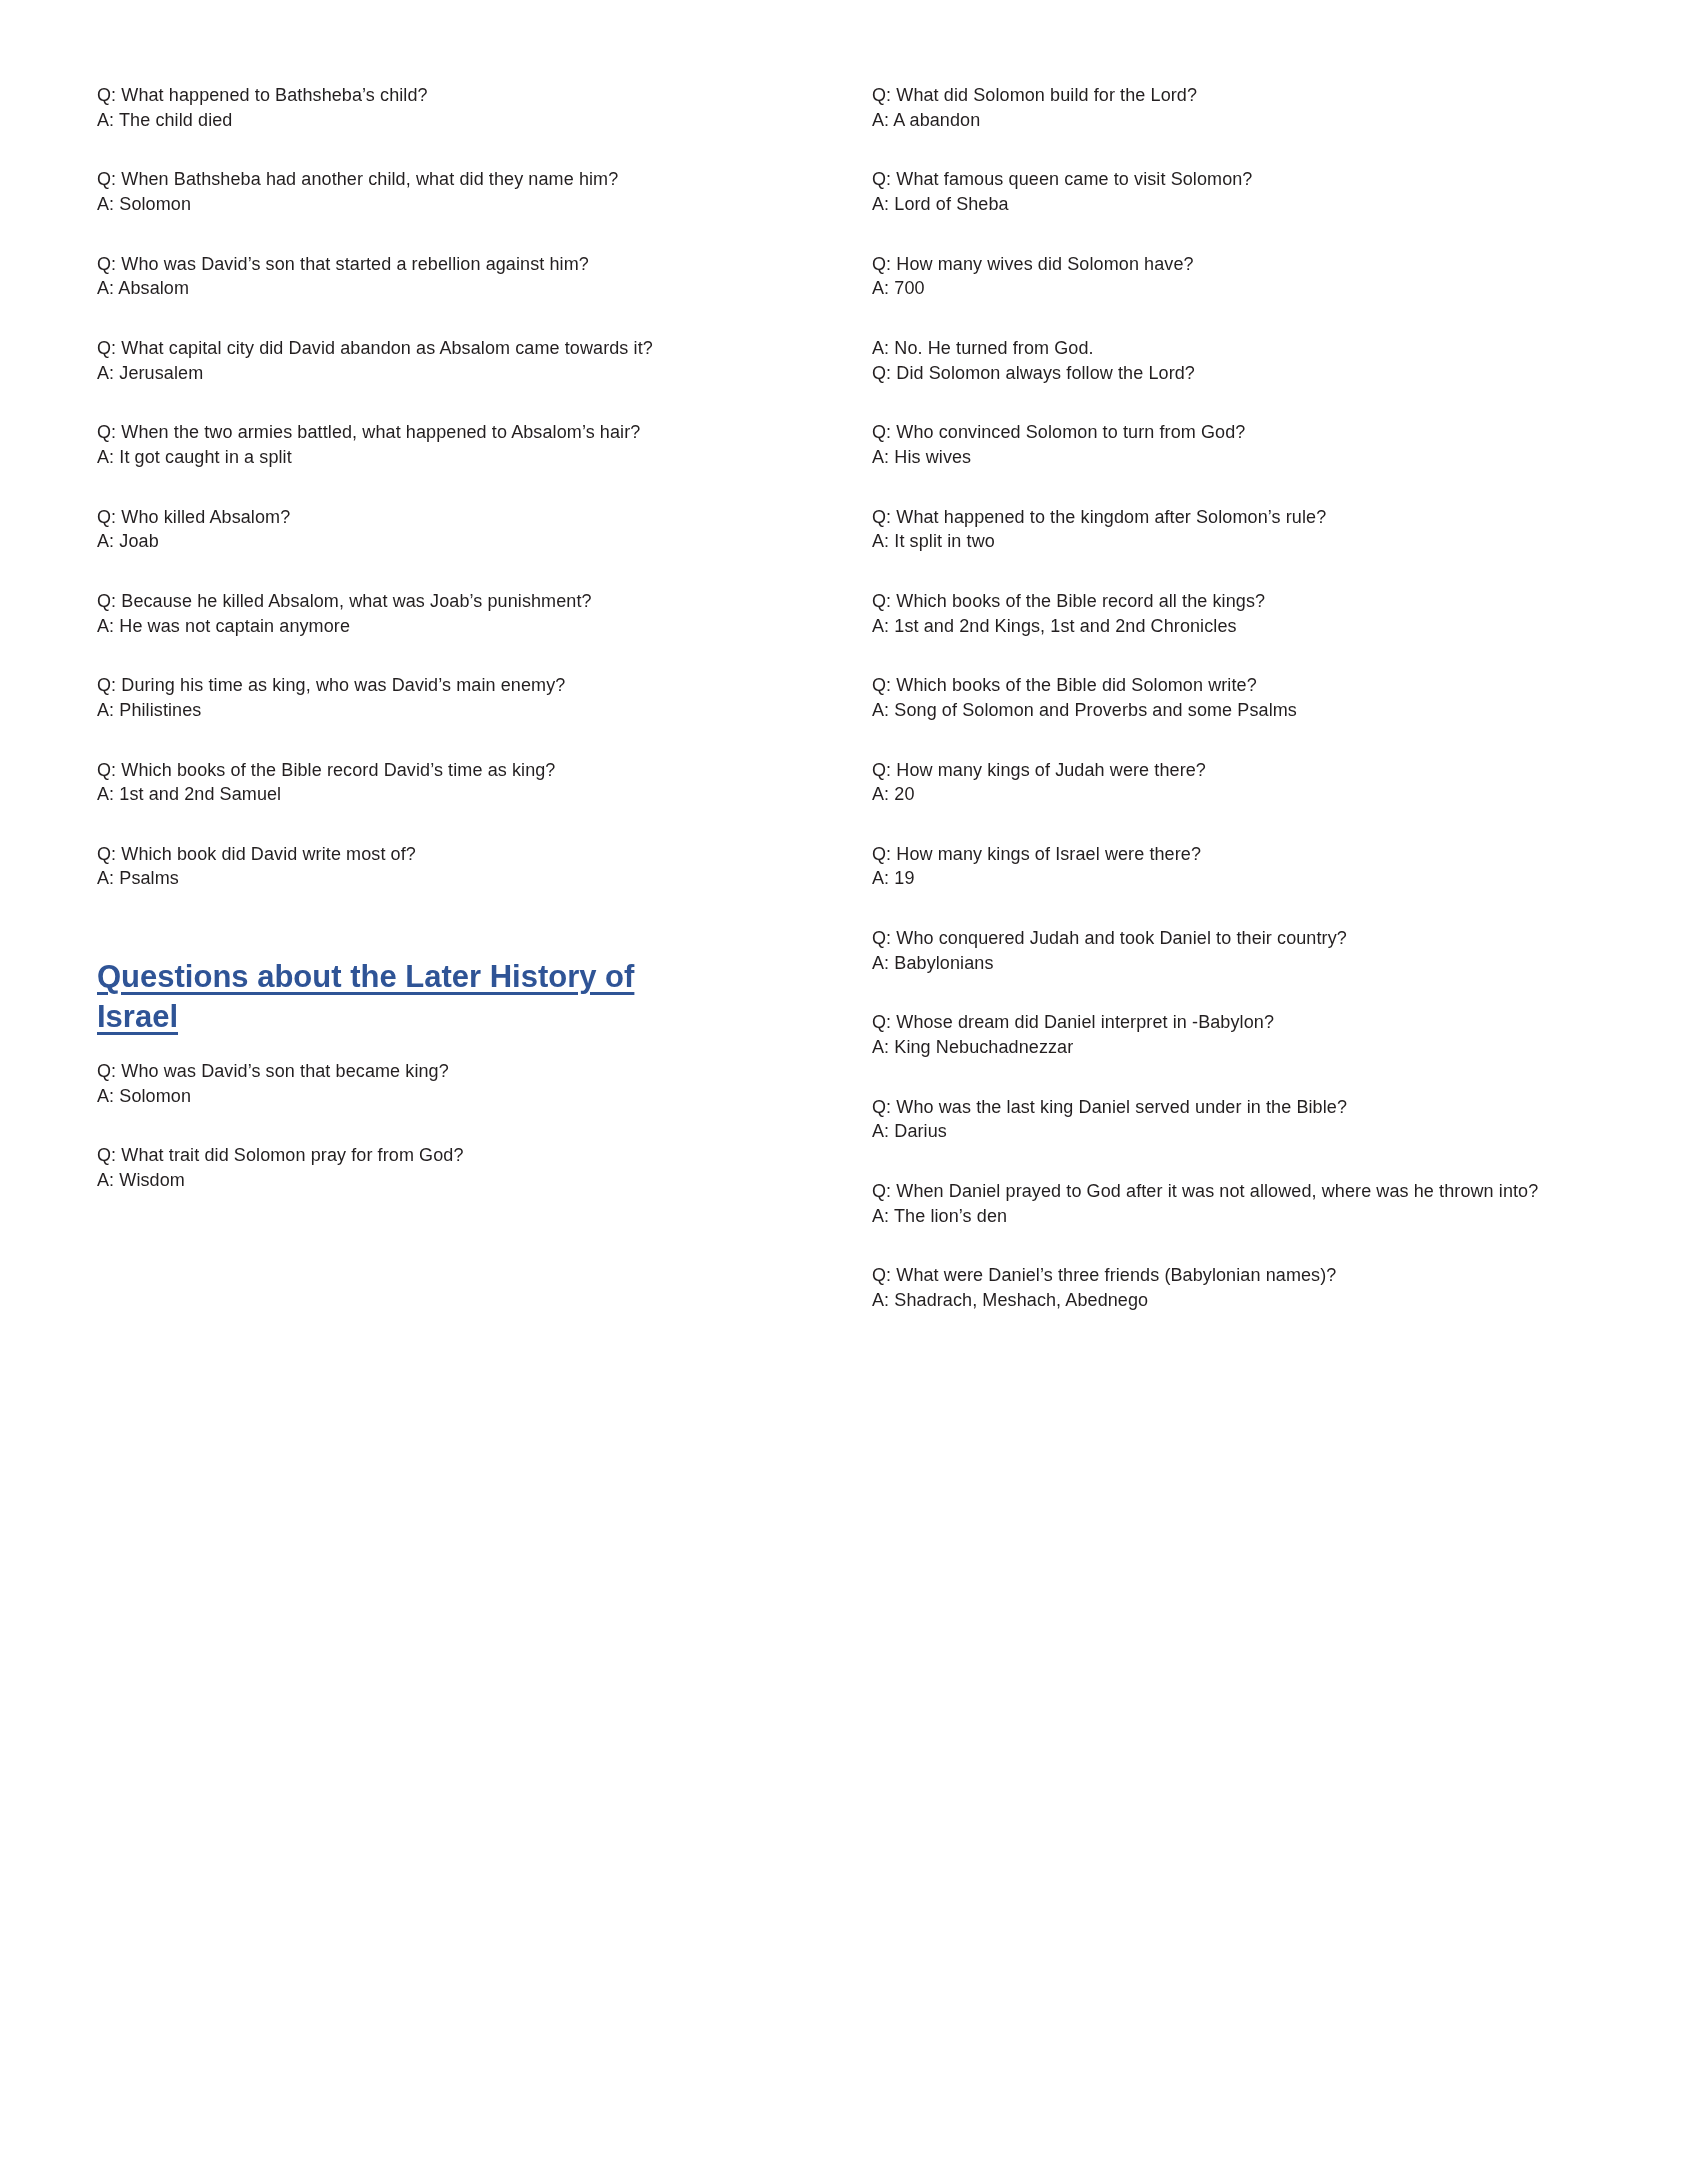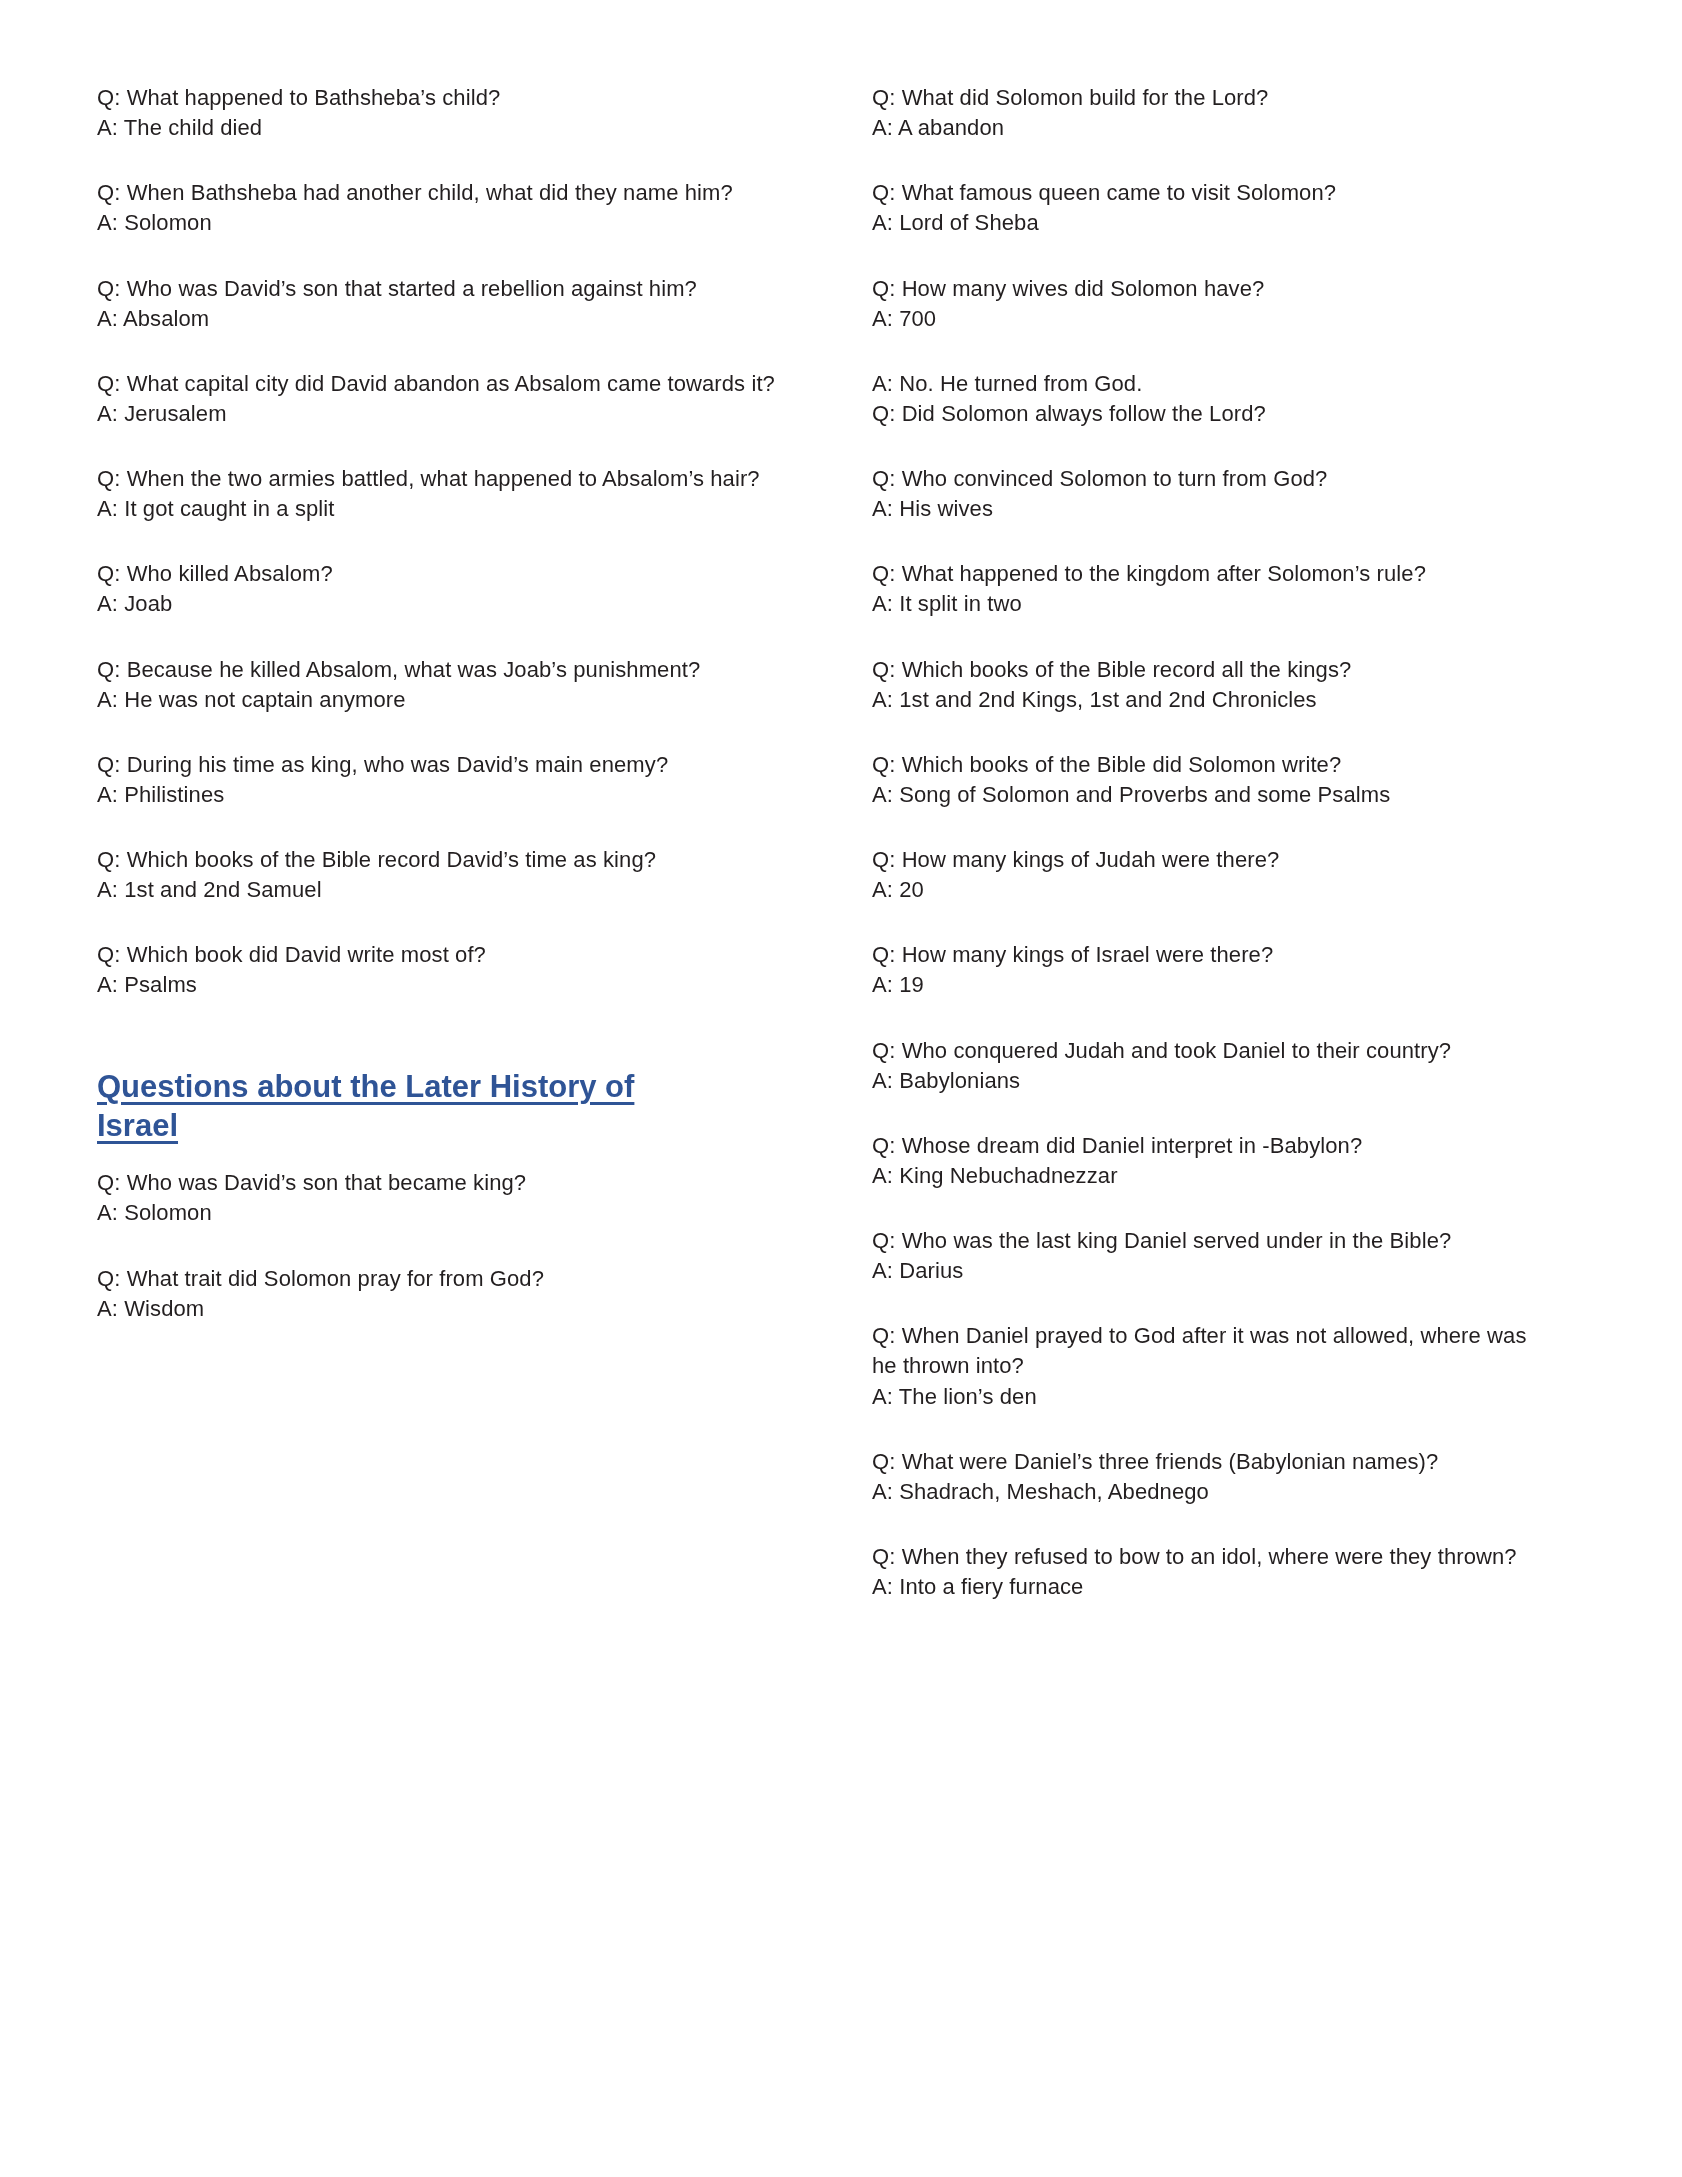--- a/index.html
+++ b/index.html
@@ -28,21 +28,21 @@
   }
   .column {
     width: 683px;
     flex: 0 0 683px;
   }
   .qa {
     margin: 0 0 35px 0;
   }
   .qa p {
     margin: 0;
-    font-size: 22px;
+    font-size: 18px;
     line-height: 1.37;
     color: #231f20;
     letter-spacing: 0.1px;
   }
   .section-heading {
     margin: 66px 0 22.5px 0;
     font-size: 31px;
     line-height: 1.28;
     font-weight: bold;
     color: #2f5496;
@@ -170,22 +170,18 @@
         <p>A: Darius</p>
       </div>
       <div class="qa">
         <p>Q: When Daniel prayed to God after it was not allowed, where was he thrown into?</p>
         <p>A: The lion’s den</p>
       </div>
       <div class="qa">
         <p>Q: What were Daniel’s three friends (Babylonian names)?</p>
         <p>A: Shadrach, Meshach, Abednego</p>
       </div>
-      <div class="qa">
-        <p>Q: When they refused to bow to an idol, where were they thrown?</p>
-        <p>A: Into a fiery furnace</p>
-      </div>
 
     </div>
 
   </div>
 </div>
 
 
 </body></html>

